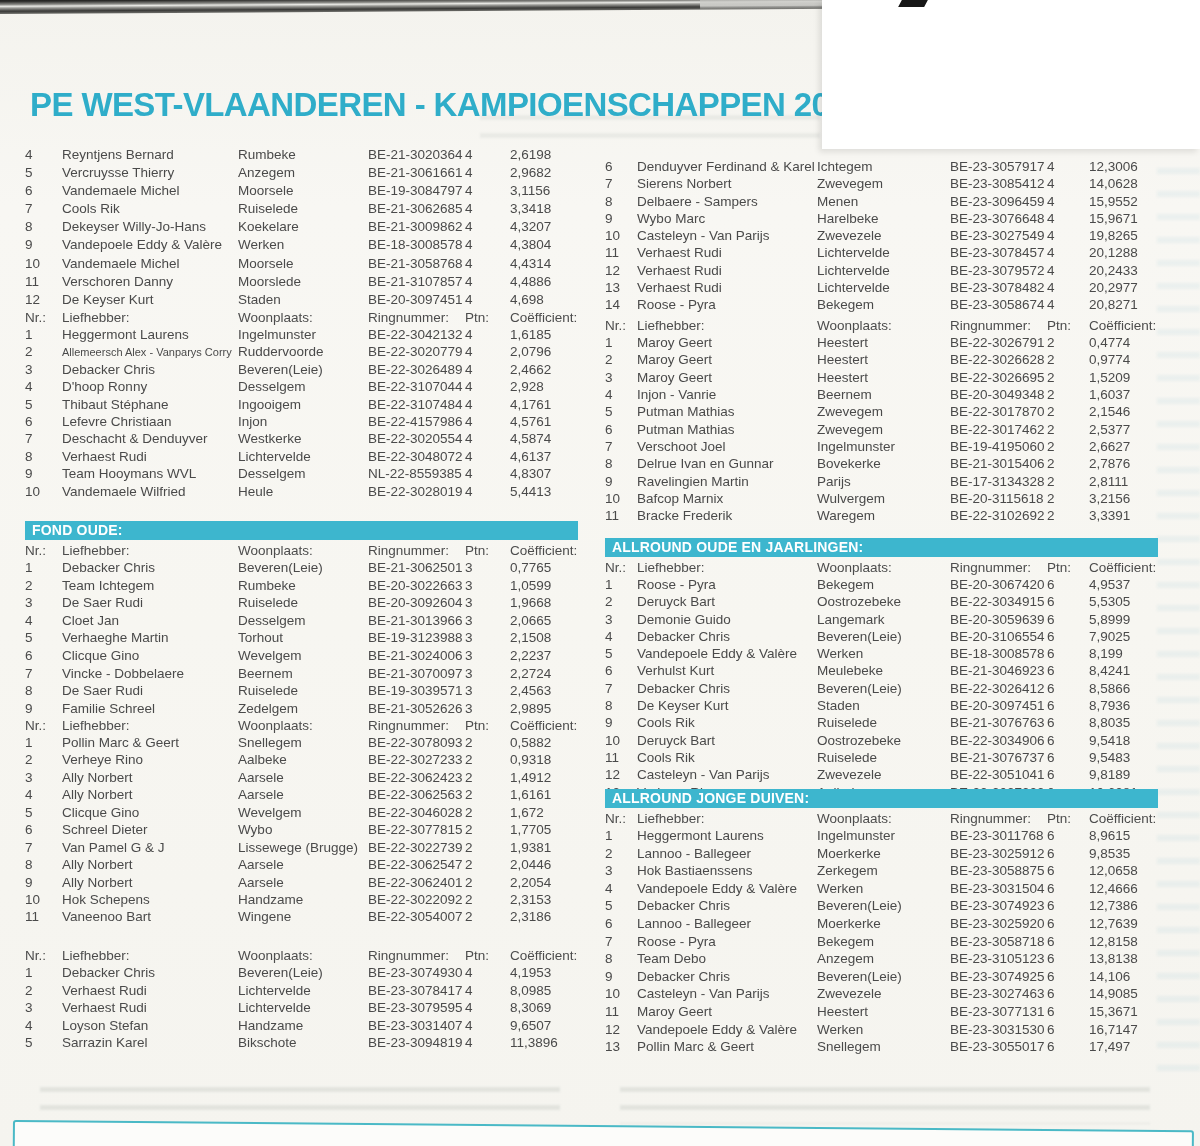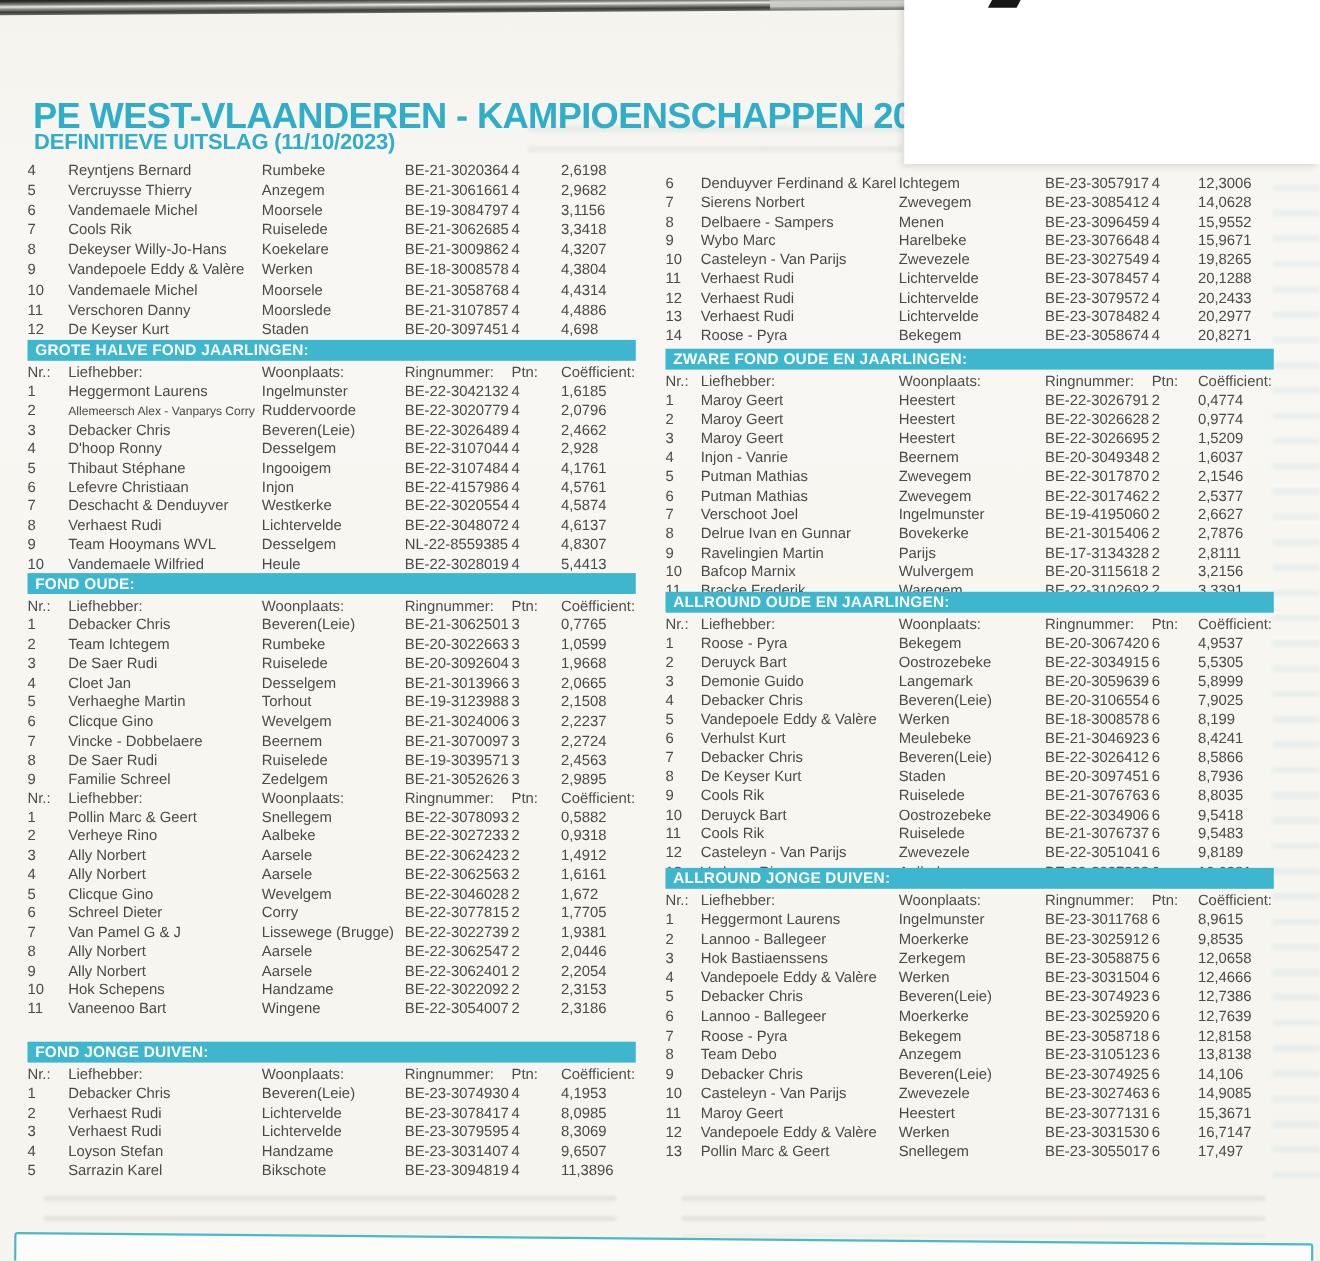--- a/index.html
+++ b/index.html
@@ -85,21 +85,20 @@
 </style>
 </head>
 <body>
 
 <div class="paper">
 
   <div class="ghost" style="left:480px;top:110px;width:340px;height:30px;opacity:.30;"></div>
   <div class="ghost-right" style="left:1157px;top:160px;width:43px;height:920px;"></div>
 
   <h1 class="page-title">PE WEST-VLAANDEREN - KAMPIOENSCHAPPEN 2023</h1>
-  <h2 class="page-subtitle">DEFINITIEVE UITSLAG (11/10/2023)</h2>
 
   <div class="col" id="col-left">
       <div class="section" style="top: 146px;">
         <div class="row row-left" style="height: 18.1px; line-height: 18.1px;">
           <span class="cell">4</span>
           <span class="cell">Reyntjens Bernard</span>
           <span class="cell">Rumbeke</span>
           <span class="cell">BE-21-3020364</span>
           <span class="cell">4</span>
           <span class="cell">2,6198</span>
@@ -163,21 +162,20 @@
         <div class="row row-left" style="height: 18.1px; line-height: 18.1px;">
           <span class="cell">12</span>
           <span class="cell">De Keyser Kurt</span>
           <span class="cell">Staden</span>
           <span class="cell">BE-20-3097451</span>
           <span class="cell">4</span>
           <span class="cell">4,698</span>
         </div>
       </div>
       <div class="section" style="top: 309px;">
-        <div class="band">GROTE HALVE FOND JAARLINGEN:</div>
         <div class="row hdr row-left">
           <span class="cell">Nr.:</span>
           <span class="cell">Liefhebber:</span>
           <span class="cell">Woonplaats:</span>
           <span class="cell">Ringnummer:</span>
           <span class="cell">Ptn:</span>
           <span class="cell">Coëfficient:</span>
         </div>
         <div class="row row-left" style="height: 17.4px; line-height: 17.4px;">
           <span class="cell">1</span>
@@ -388,21 +386,21 @@
           <span class="cell">5</span>
           <span class="cell">Clicque Gino</span>
           <span class="cell">Wevelgem</span>
           <span class="cell">BE-22-3046028</span>
           <span class="cell">2</span>
           <span class="cell">1,672</span>
         </div>
         <div class="row row-left" style="height: 17.45px; line-height: 17.45px;">
           <span class="cell">6</span>
           <span class="cell">Schreel Dieter</span>
-          <span class="cell">Corry</span>
+          <span class="cell">Wybo</span>
           <span class="cell">BE-22-3077815</span>
           <span class="cell">2</span>
           <span class="cell">1,7705</span>
         </div>
         <div class="row row-left" style="height: 17.45px; line-height: 17.45px;">
           <span class="cell">7</span>
           <span class="cell">Van Pamel G &amp; J</span>
           <span class="cell">Lissewege (Brugge)</span>
           <span class="cell">BE-22-3022739</span>
           <span class="cell">2</span>
@@ -435,21 +433,20 @@
         <div class="row row-left" style="height: 17.45px; line-height: 17.45px;">
           <span class="cell">11</span>
           <span class="cell">Vaneenoo Bart</span>
           <span class="cell">Wingene</span>
           <span class="cell">BE-22-3054007</span>
           <span class="cell">2</span>
           <span class="cell">2,3186</span>
         </div>
       </div>
       <div class="section" style="top: 947px;">
-        <div class="band">FOND JONGE DUIVEN:</div>
         <div class="row hdr row-left">
           <span class="cell">Nr.:</span>
           <span class="cell">Liefhebber:</span>
           <span class="cell">Woonplaats:</span>
           <span class="cell">Ringnummer:</span>
           <span class="cell">Ptn:</span>
           <span class="cell">Coëfficient:</span>
         </div>
         <div class="row row-left" style="height: 17.6px; line-height: 17.6px;">
           <span class="cell">1</span>
@@ -562,21 +559,20 @@
         <div class="row row-right" style="height: 17.3px; line-height: 17.3px;">
           <span class="cell">14</span>
           <span class="cell">Roose - Pyra</span>
           <span class="cell">Bekegem</span>
           <span class="cell">BE-23-3058674</span>
           <span class="cell">4</span>
           <span class="cell">20,8271</span>
         </div>
       </div>
       <div class="section" style="top: 317px;">
-        <div class="band">ZWARE FOND OUDE EN JAARLINGEN:</div>
         <div class="row hdr row-right">
           <span class="cell">Nr.:</span>
           <span class="cell">Liefhebber:</span>
           <span class="cell">Woonplaats:</span>
           <span class="cell">Ringnummer:</span>
           <span class="cell">Ptn:</span>
           <span class="cell">Coëfficient:</span>
         </div>
         <div class="row row-right" style="height: 17.35px; line-height: 17.35px;">
           <span class="cell">1</span>

